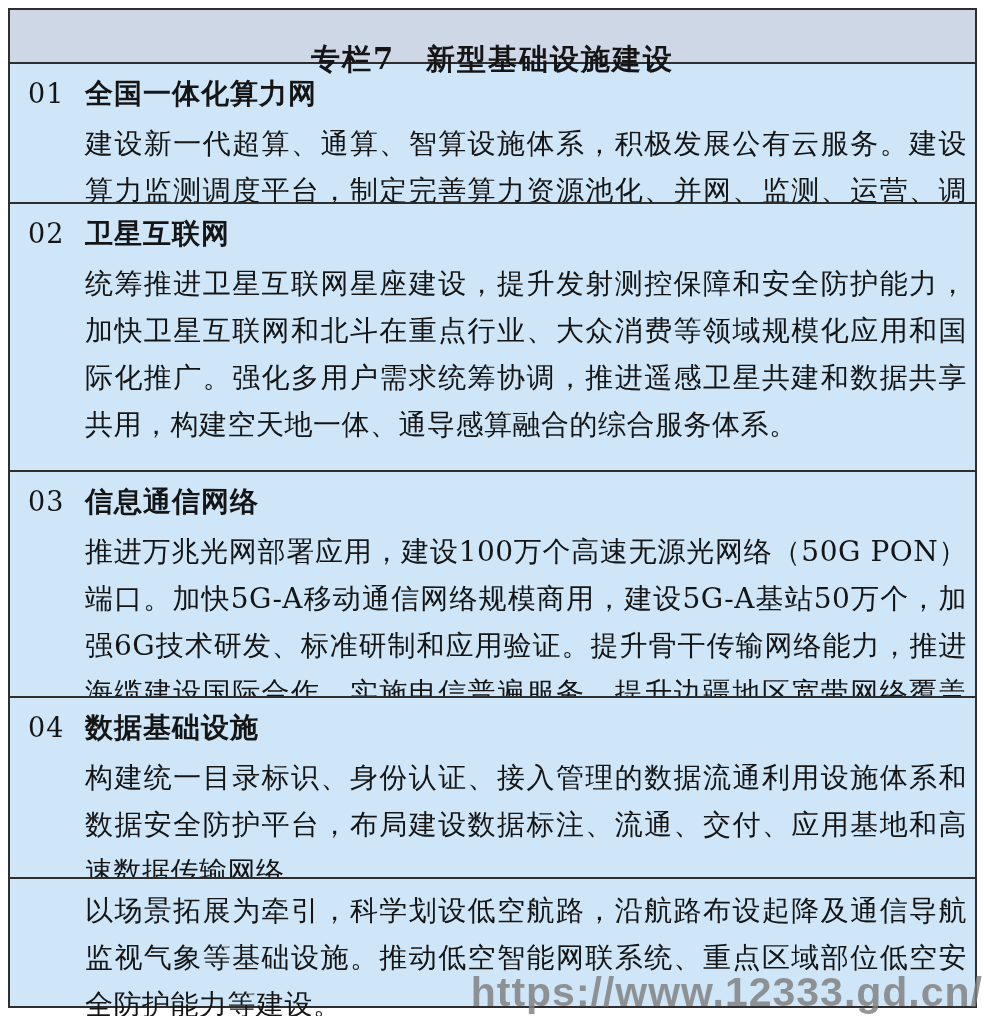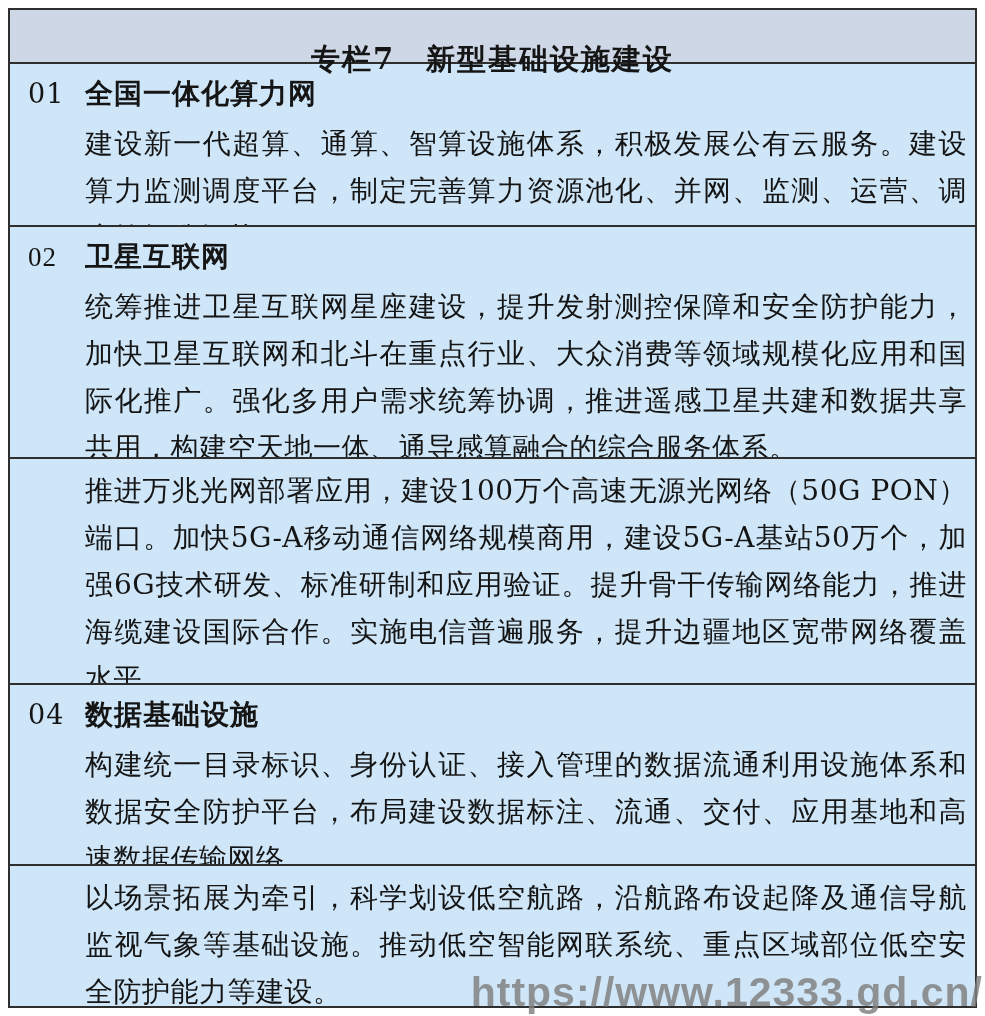--- a/index.html
+++ b/index.html
@@ -55,22 +55,22 @@
     letter-spacing: 1px;
   }
   .item-body {
     margin-left: 57px;
     font-size: 28px;
     line-height: 47px;
     text-align: justify;
     letter-spacing: 0.5px;
   }
 
-  .s1 { height: 163px; }
-  .s2 { height: 232px; font-family: Liberation Serif, serif; }
+  .s1 { height: 140px; }
+  .s2 { height: 268px; }
   .s3 { height: 226px; }
   .s4 { height: 181px; }
   .s5 { height: 176px; }
 
   .watermark {
     position: absolute;
     right: 2px;
     bottom: 0;
     font-family: "Liberation Sans", sans-serif;
     font-weight: bold;
@@ -98,20 +98,23 @@
   </section>
 
   <section class="item s2">
     <div class="item-head">
       <span class="item-num">02</span><span class="item-title">卫星互联网</span>
     </div>
     <p class="item-body">统筹推进卫星互联网星座建设，提升发射测控保障和安全防护能力，加快卫星互联网和北斗在重点行业、大众消费等领域规模化应用和国际化推广。强化多用户需求统筹协调，推进遥感卫星共建和数据共享共用，构建空天地一体、通导感算融合的综合服务体系。</p>
   </section>
 
   <section class="item s3">
+    <div class="item-head">
+      <span class="item-num">03</span><span class="item-title">信息通信网络</span>
+    </div>
     <p class="item-body">推进万兆光网部署应用，建设100万个高速无源光网络（50G PON）端口。加快5G-A移动通信网络规模商用，建设5G-A基站50万个，加强6G技术研发、标准研制和应用验证。提升骨干传输网络能力，推进海缆建设国际合作。实施电信普遍服务，提升边疆地区宽带网络覆盖水平。</p>
   </section>
 
   <section class="item s4">
     <div class="item-head">
       <span class="item-num">04</span><span class="item-title">数据基础设施</span>
     </div>
     <p class="item-body">构建统一目录标识、身份认证、接入管理的数据流通利用设施体系和数据安全防护平台，布局建设数据标注、流通、交付、应用基地和高速数据传输网络。</p>
   </section>
 

